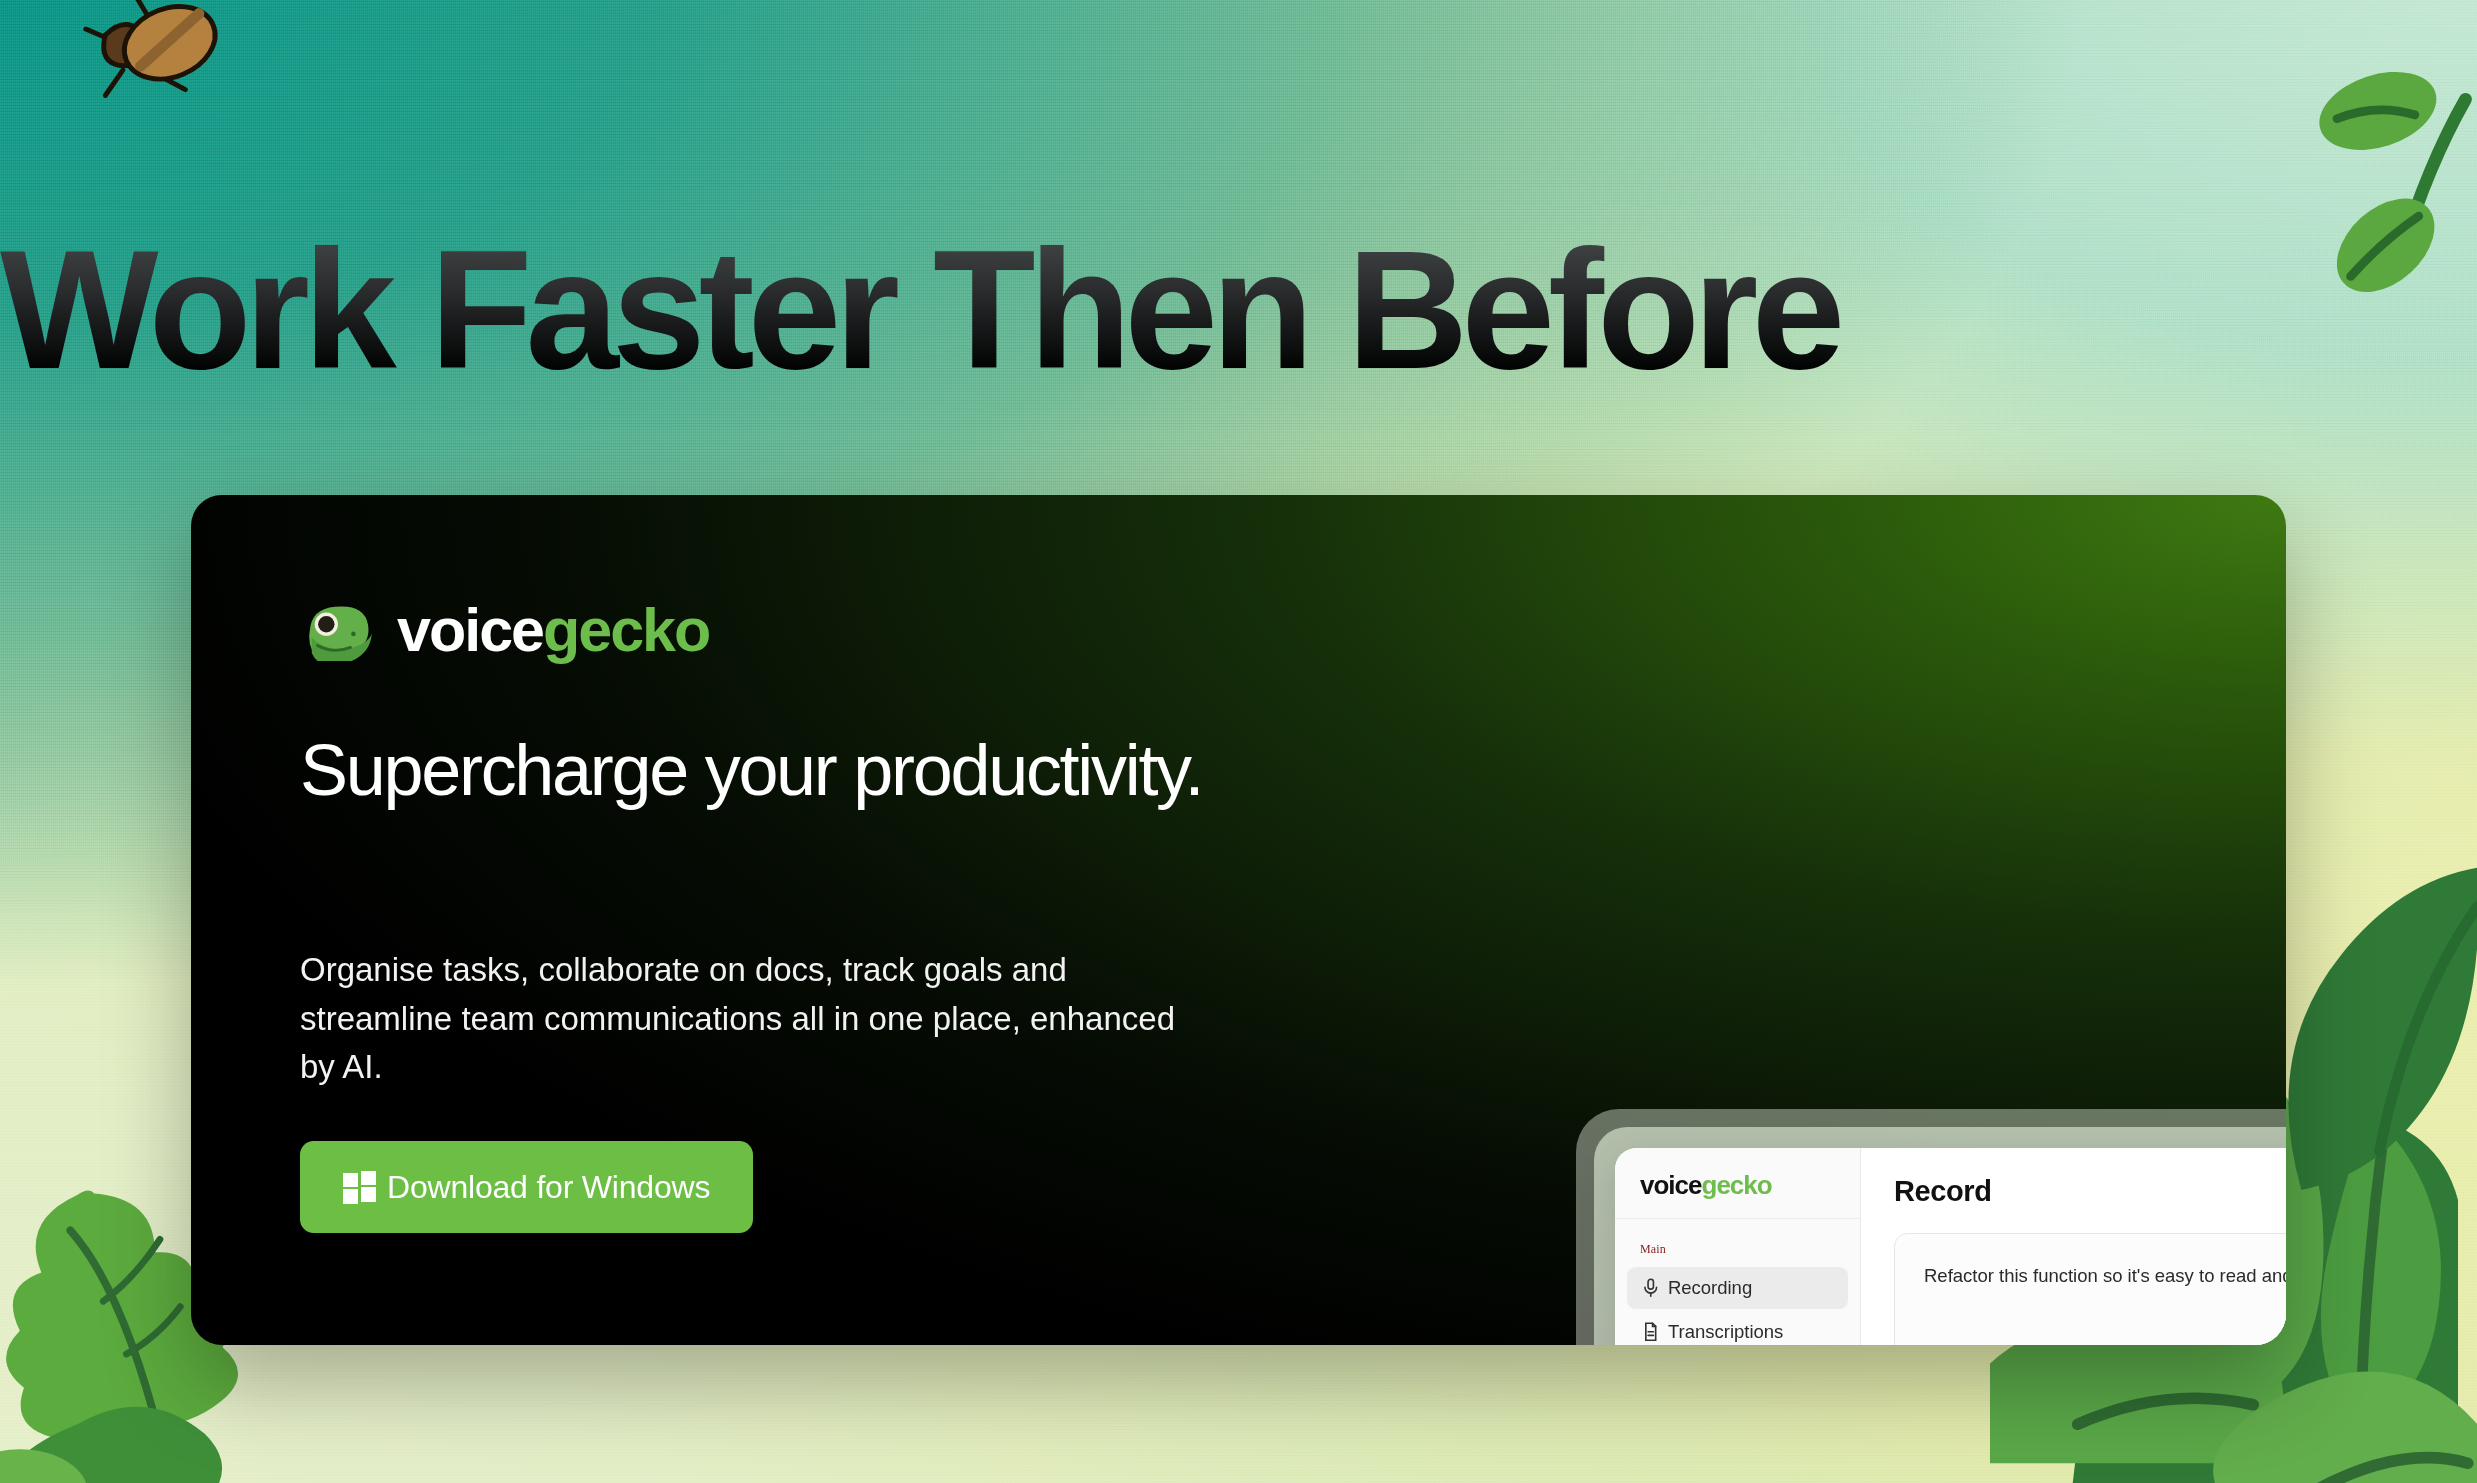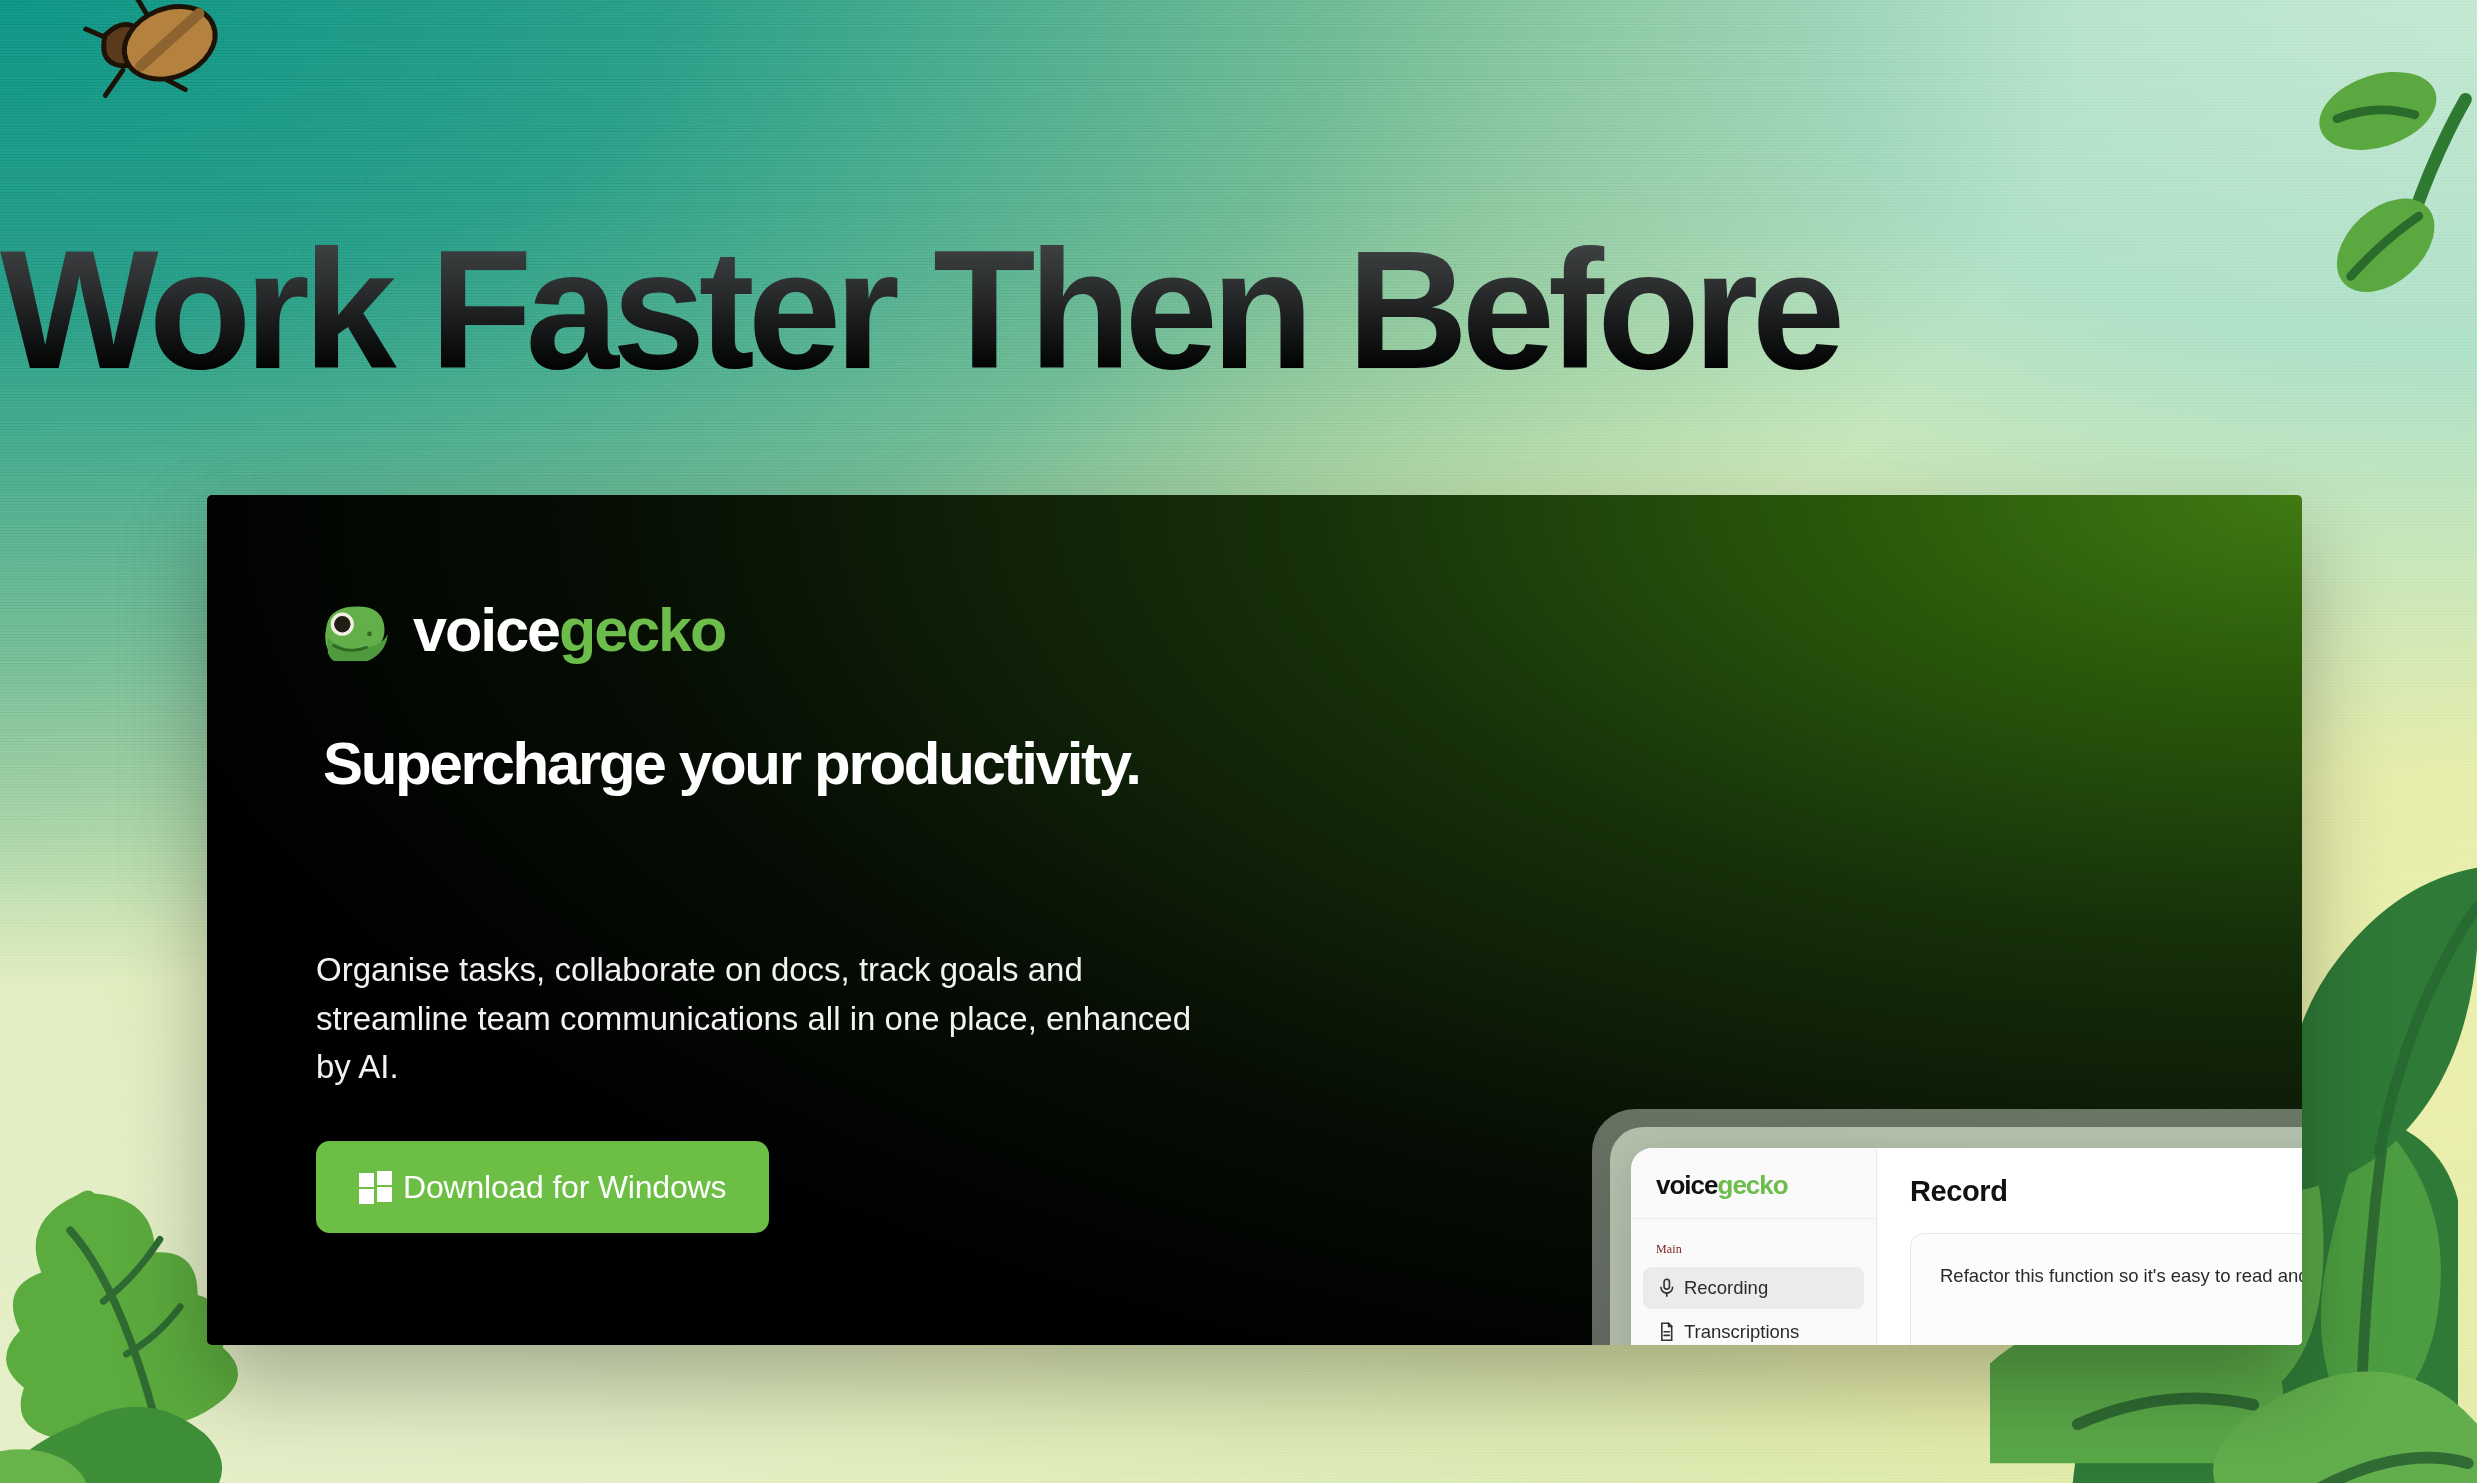--- a/index.html
+++ b/index.html
@@ -46,40 +46,40 @@
     font-size:168px; font-weight:700; letter-spacing:-6.8px;
     line-height:1;
     background:linear-gradient(180deg, #46494a 0%, #2a2c2d 38%, #000000 88%);
     -webkit-background-clip:text; background-clip:text;
     color:transparent;
     white-space:nowrap;
   }
 
   
   .card {
-    position:absolute; left:207px; top:495px;
+    position:absolute; left:191px; top:495px;
     width:2095px; height:850px;
-    border-radius:5px;
+    border-radius:31px;
     overflow:hidden;
     background:
       radial-gradient(120% 130% at 100% 0%, #3f7a12 0%, #2c5c0b 16%, #16300a 40%, #060d04 68%, #000000 88%),
       #000000;
     box-shadow:0 39px 88px rgba(0,0,0,.28);
   }
   .card-inner { position:absolute; inset:0; }
 
   .brand { position:absolute; left:109px; top:105px; display:flex; align-items:center; gap:25px; }
   .brand-mark { width:72px; height:60px; flex:none; }
   .brand-word { font-size:61px; font-weight:700; letter-spacing:-2px; line-height:1; }
   .brand-word .w1 { color:#ffffff; }
   .brand-word .w2 { color:#6cbd4b; }
 
   .card-title {
     position:absolute; left:109px; top:236px; width:907px;
-    color:#ffffff; font-size:60px; font-weight:700; line-height:1.1; letter-spacing:-2.3px;margin-left:7px;
+    color:#ffffff; font-size:72px; font-weight:400; line-height:1.1; letter-spacing:-2.3px;
   }
   .card-sub {
     position:absolute; left:109px; top:451px; width:907px;
     color:#f2f2f2; font-size:33px; line-height:1.47; font-weight:400;
   }
   .cta {
     position:absolute; left:109px; top:646px;
     display:flex; align-items:center; gap:11px;
     height:92px; padding:0 43px;
     background:#6cbe45; border:none; border-radius:13.7px;

